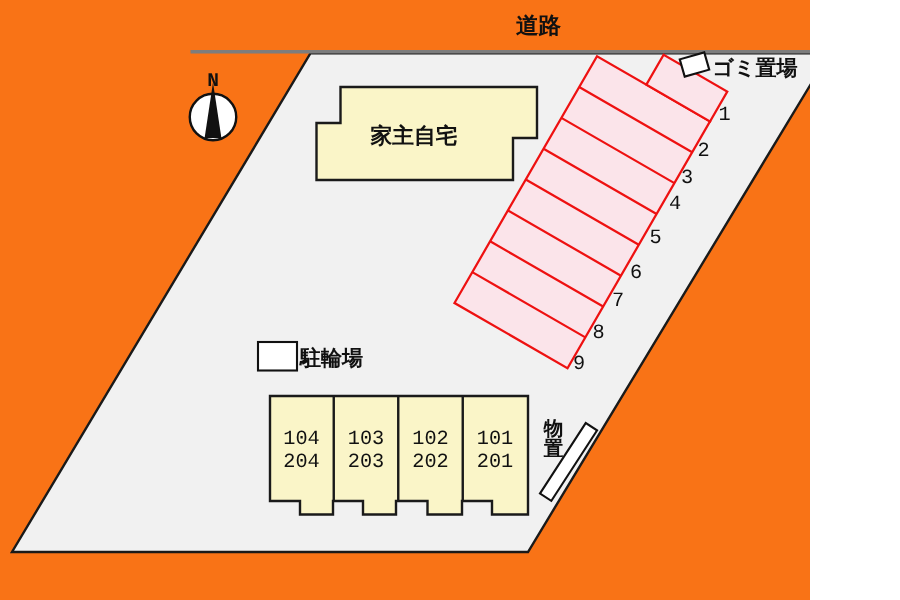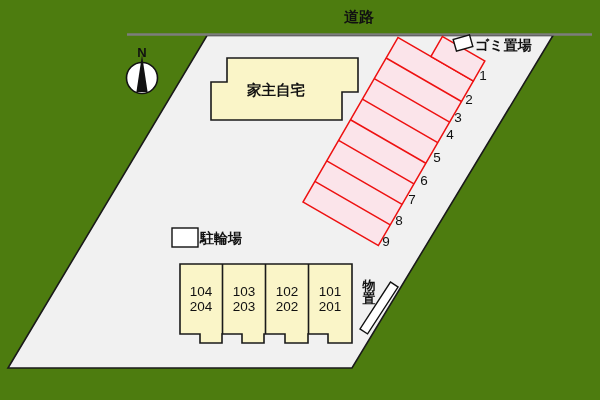--- a/index.html
+++ b/index.html
@@ -1,18 +1,18 @@
 <!DOCTYPE html>
 <html><head>
 <meta charset="utf-8">
 <style>
   html,body{margin:0;padding:0;background:#ffffff;}
   .canvas{
-    position:relative;width:600px;height:400px;background:#4d7c0f;overflow:hidden;
-    font-family:Liberation Sans, sans-serif;
+    position:relative;width:540px;height:400px;background:#f97316;overflow:hidden;
+    font-family:Liberation Mono, monospace;
   }
   svg text{fill:#111111;}
   .jp{font-weight:bold;}
   .num{font-weight:normal;}
 </style>
 </head>
 <body>
 
 <div class="canvas">
 <svg width="600" height="400" viewBox="0 0 600 400">

